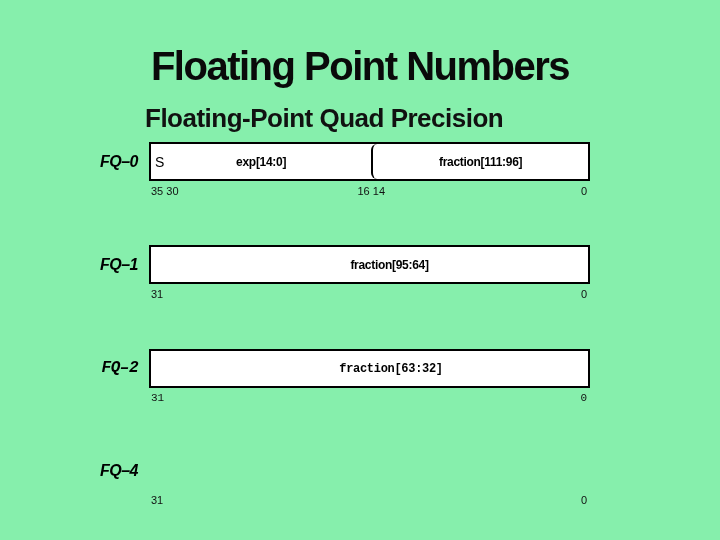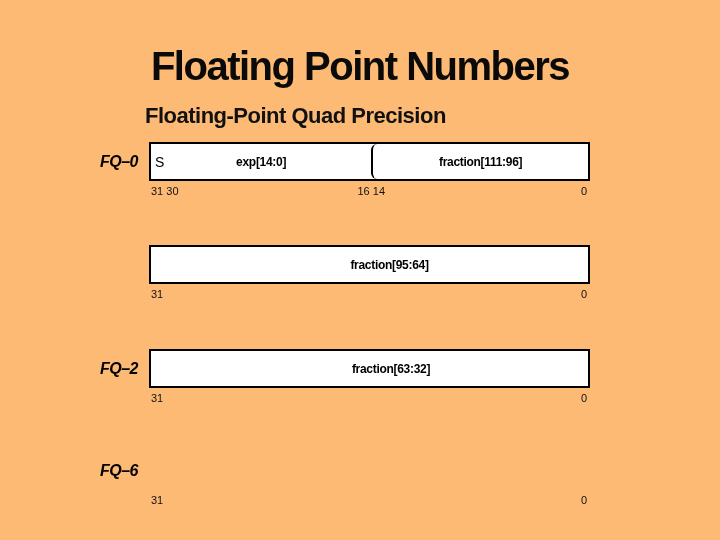--- a/index.html
+++ b/index.html
@@ -4,21 +4,21 @@
 <style>
   html, body {
     margin: 0;
     padding: 0;
     background: #ffffff;
   }
   .slide {
     position: relative;
     width: 720px;
     height: 540px;
-    background: #fdba74;
+    background: #86efac;
     color: #000000;
     font-family: "Liberation Sans", sans-serif;
     overflow: hidden;
   }
   .title {
     position: absolute;
     top: 44px;
     left: 0;
     width: 100%;
     margin: 0;
@@ -26,21 +26,21 @@
     font-size: 40px;
     line-height: 1.1;
     font-weight: 700;
     letter-spacing: -1.5px;
     color: #0a0a0a;
   }
   .diagram-heading {
     position: absolute;
     left: 145px;
     top: 103px;
-    font-size: 22px;
+    font-size: 26px;
     line-height: 1.2;
     font-weight: 700;
     letter-spacing: -0.5px;
     color: #111111;
   }
   .row {
     position: absolute;
     left: 0;
     width: 720px;
     height: 60px;
@@ -121,49 +121,50 @@
         <div class="word-box">
           <div class="compartment" style="width: 50.4%;">
             <span class="prefix">S</span>
             <span class="field-text">exp[14:0]</span>
           </div>
           <div class="compartment divided" style="width: 49.6%; border-radius: 6px;">
             <span class="field-text">fraction[111:96]</span>
           </div>
         </div>
         <div class="bit-ruler">
-          <span class="bit-mark left">31 30</span>
+          <span class="bit-mark left">35 30</span>
           <span class="bit-mark center" style="left: 50.4%;">16 14</span>
           <span class="bit-mark right">0</span>
         </div>
       </div>
       <div class="row" style="top: 245px;">
+        <div class="row-label">FQ–1</div>
         <div class="word-box">
           <div class="compartment" style="width: 100%; padding-left: 40px;">
             <span class="field-text">fraction[95:64]</span>
           </div>
         </div>
         <div class="bit-ruler">
           <span class="bit-mark left">31</span>
           <span class="bit-mark right">0</span>
         </div>
       </div>
-      <div class="row" style="top: 349px;">
+      <div class="row" style="top: 349px; font-family: Liberation Mono, monospace;">
         <div class="row-label">FQ–2</div>
         <div class="word-box">
           <div class="compartment" style="width: 100%; padding-left: 43px;">
             <span class="field-text">fraction[63:32]</span>
           </div>
         </div>
         <div class="bit-ruler">
           <span class="bit-mark left">31</span>
           <span class="bit-mark right">0</span>
         </div>
       </div>
       <div class="row" style="top: 451px;">
-        <div class="row-label">FQ–6</div>
+        <div class="row-label">FQ–4</div>
         <div class="bit-ruler">
           <span class="bit-mark left">31</span>
           <span class="bit-mark right">0</span>
         </div>
       </div>
     </div>
 </div>
 
 </body></html>

